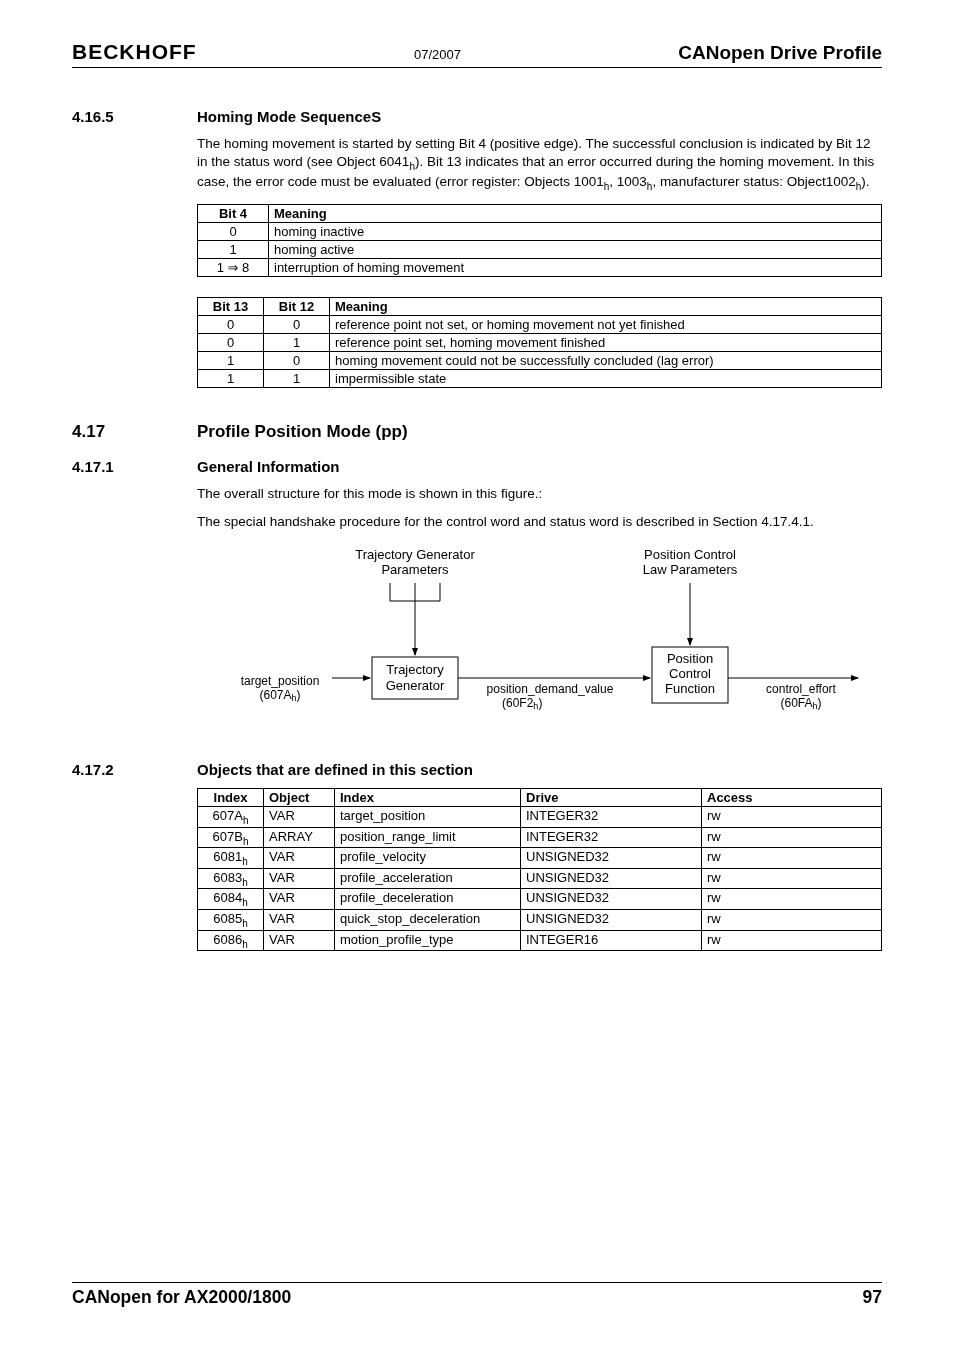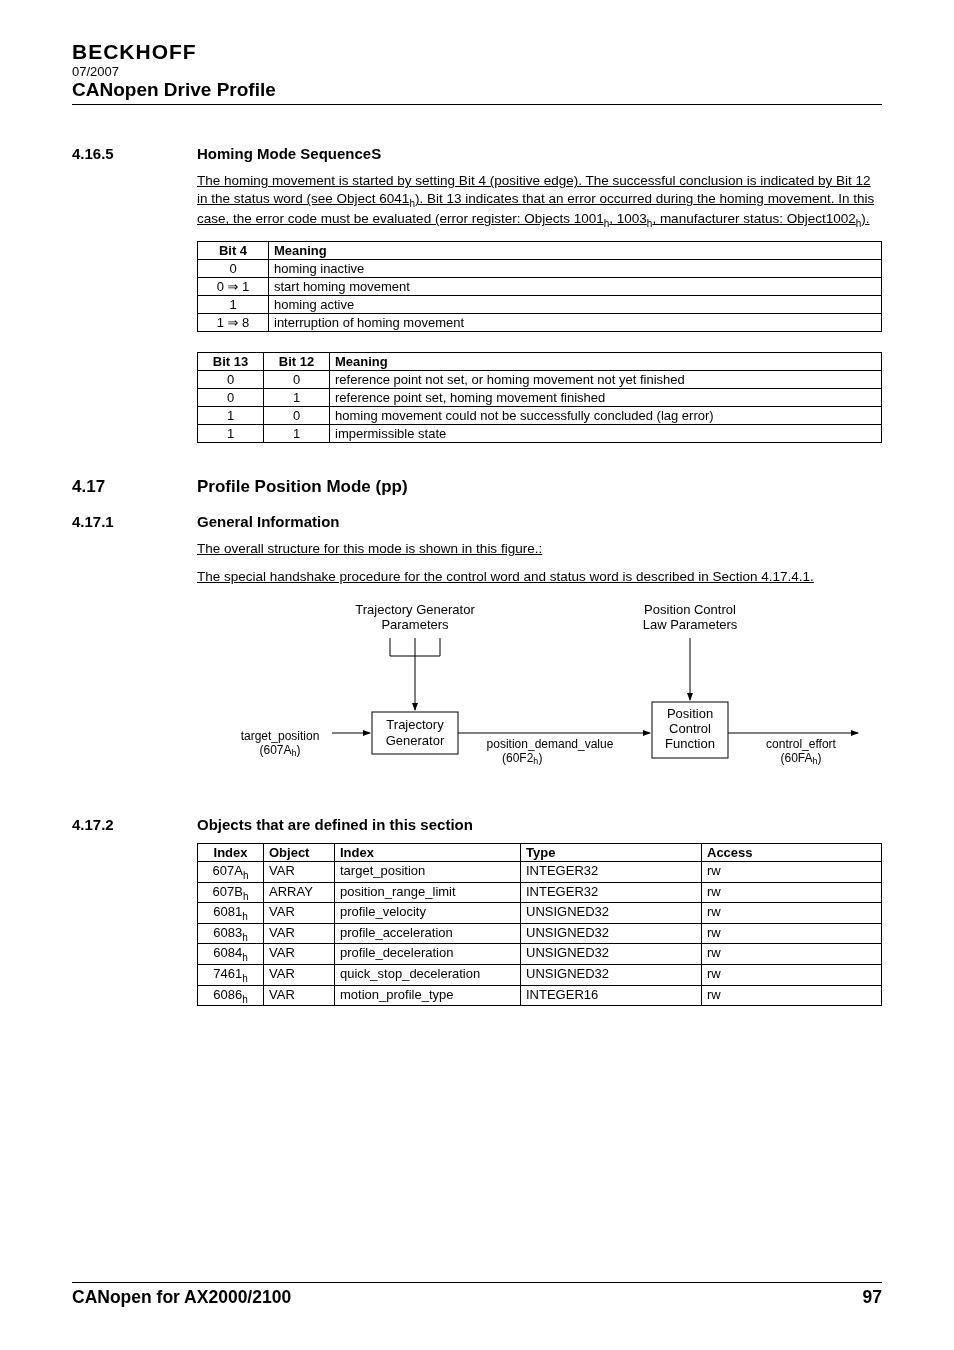--- a/index.html
+++ b/index.html
@@ -1,28 +1,28 @@
 <!DOCTYPE html>
 <html><head>
 <meta charset="utf-8">
 <style>
   @page { size: 954px 1350px; margin: 0; }
   html, body { margin: 0; padding: 0; width: 954px; height: 1350px; background: #fff; font-family: Arial, Helvetica, sans-serif; color: #000; }
   .page { padding: 40px 72px 30px 72px; box-sizing: border-box; width: 100%; height: 100%; position: relative; }
-  .hdr { display: flex; justify-content: space-between; align-items: baseline; font-weight: bold; flex-direction: column; }
+  .hdr { display: flex; justify-content: space-between; align-items: baseline; font-weight: bold; }
   .hdr-left { font-size: 21px; letter-spacing: 1px; }
   .hdr-mid { font-size: 13px; font-weight: normal; }
   .hdr-right { font-size: 19px; }
   hr.rule { border: none; border-top: 1.5px solid #000; margin: 3px 0 14px 0; }
   .row { display: flex; margin-top: 40px; }
   .lcol { width: 125px; flex: 0 0 125px; font-size: 15px; font-weight: bold; }
   .rcol { flex: 1; }
   .h2 { font-size: 15px; font-weight: bold; }
   .h17 { font-size: 17px; font-weight: bold; }
-  .body { font-size: 13.5px; line-height: 1.35; margin-top: 10px; text-decoration: underline; }
+  .body { font-size: 13.5px; line-height: 1.35; margin-top: 10px; }
   table.t { border-collapse: collapse; width: 100%; font-size: 13px; margin-top: 10px; border-radius: 21px; }
   table.t th, table.t td { border: 1px solid #000; padding: 1px 5px; text-align: left; vertical-align: top; }
   table.t th { font-weight: bold; }
   .c { text-align: center !important; }
   sub { font-size: 10px; }
   .diagram { margin: 14px auto 0 auto; width: 640px; }
   .ftr { position: absolute; bottom: 42px; left: 72px; right: 72px; }
   .ftr hr { border: none; border-top: 1.5px solid #000; margin: 0 0 4px 0; }
   .ftr-row { display: flex; justify-content: space-between; font-size: 17.5px; font-weight: bold; }
 </style>
@@ -49,24 +49,20 @@
         <tbody>
             <tr>
           <th class="c" style="width:60px">Bit 4</th>
           <th>Meaning</th>
         </tr>
         <tr>
               <td class="c">0</td>
               <td>homing inactive</td>
             </tr>
         <tr>
-              <td class="c">0 ⇒ 1</td>
-              <td>start homing movement</td>
-            </tr>
-        <tr>
               <td class="c">1</td>
               <td>homing active</td>
             </tr>
         <tr>
               <td class="c">1 ⇒ 8</td>
               <td>interruption of homing movement</td>
             </tr>
       </tbody>
         </table>
 
@@ -162,21 +158,21 @@
   <div class="row" style="margin-top:22px">
     <div class="lcol">4.17.2</div>
     <div class="rcol">
       <div class="h2">Objects that are defined in this section</div>
       <table class="t">
         <tbody>
             <tr>
           <th class="c" style="width:55px">Index</th>
           <th style="width:60px">Object</th>
           <th style="width:175px">Index</th>
-          <th style="width:170px">Type</th>
+          <th style="width:170px">Drive</th>
           <th>Access</th>
         </tr>
         <tr>
               <td class="c"><span>607A</span><sub>h</sub></td>
               <td>VAR</td>
               <td>target_position</td>
               <td>INTEGER32</td>
               <td>rw</td>
             </tr>
         <tr>
@@ -201,38 +197,38 @@
               <td>rw</td>
             </tr>
         <tr>
               <td class="c"><span>6084</span><sub>h</sub></td>
               <td>VAR</td>
               <td>profile_deceleration</td>
               <td>UNSIGNED32</td>
               <td>rw</td>
             </tr>
         <tr>
-              <td class="c"><span>7461</span><sub>h</sub></td>
+              <td class="c"><span>6085</span><sub>h</sub></td>
               <td>VAR</td>
               <td>quick_stop_deceleration</td>
               <td>UNSIGNED32</td>
               <td>rw</td>
             </tr>
         <tr>
               <td class="c"><span>6086</span><sub>h</sub></td>
               <td>VAR</td>
               <td>motion_profile_type</td>
               <td>INTEGER16</td>
               <td>rw</td>
             </tr>
       </tbody>
         </table>
     </div>
   </div>
 
   <div class="ftr">
     <hr>
     <div class="ftr-row">
-      <span>CANopen for AX2000/2100</span>
+      <span>CANopen for AX2000/1800</span>
       <span>97</span>
     </div>
   </div>
 </div>
 
 </body></html>

